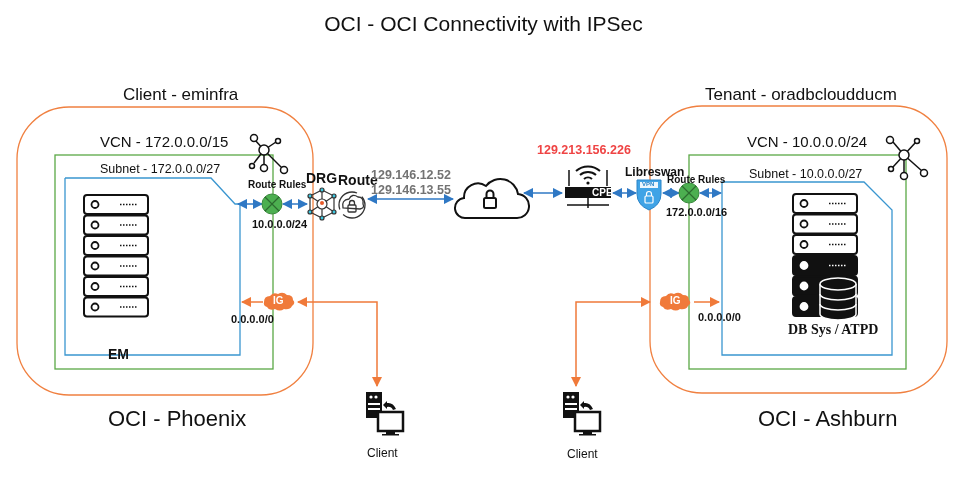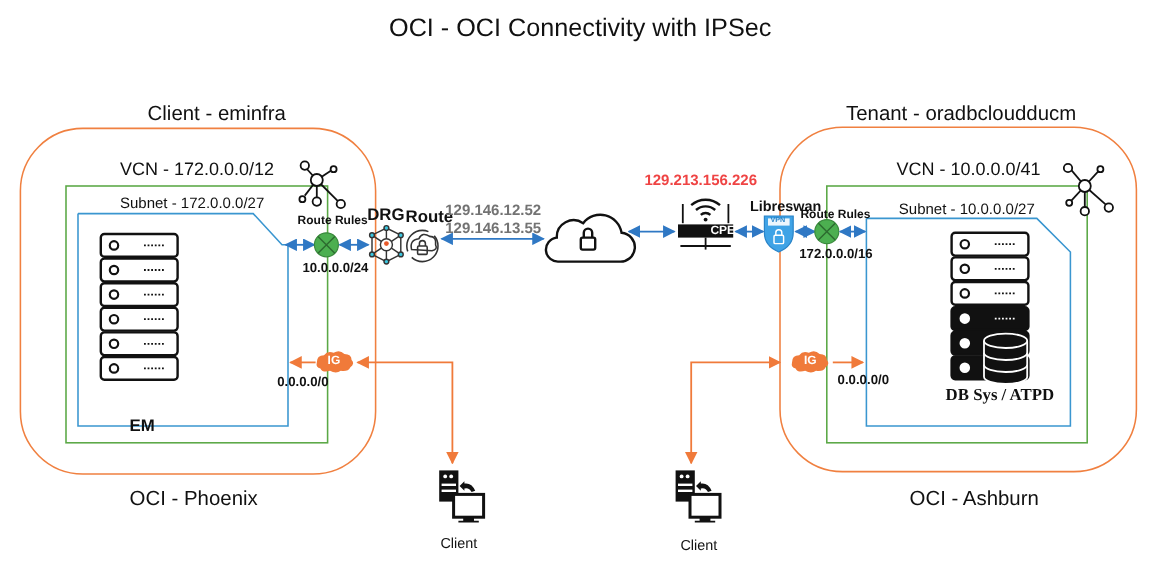--- a/index.html
+++ b/index.html
@@ -1,20 +1,20 @@
 <!DOCTYPE html>
 <html><head>
 <meta charset="utf-8">
 <style>
   html, body { margin:0; padding:0; background:#ffffff; }
   body { width:967px; height:490px; position:relative; overflow:hidden; font-family:"Liberation Sans", sans-serif; color:#111; }
   .t { position:absolute; white-space:nowrap; }
   #title { left:0; width:967px; top:12px; text-align:center; font-size:21px; }
   .tenant { font-size:17px; }
-  .region { font-size:17px; }
+  .region { font-size:22px; }
   .vcn { font-size:15px; }
   .subnet { font-size:12.5px; }
   .small-b { font-size:11px; font-weight:bold; }
   .lbl-b { font-size:14px; font-weight:bold; }
   .ip-red { font-size:12.5px; font-weight:bold; color:#737373; }
   .ip-green { font-size:12.5px; font-weight:bold; color:#ef4444; }
   .client { font-size:12px; }
   svg#diagram { position:absolute; left:0; top:0; }
 </style>
 </head>
@@ -231,35 +231,35 @@
       <rect x="575" y="412" width="25" height="19" fill="#fff" stroke="#111" stroke-width="2.5"></rect>
       <path d="M583,431 h9 v3 h4 v1.5 h-17 v-1.5 h4 z" fill="#111"></path>
       <path d="M593,409 q-3,-7 -9,-6 l0,-2 l-4,4 l4,4 l0,-2 q4,-1 6,3 z" fill="#111"></path>
     </g>
 </svg>
 
 <div class="t" id="title">OCI - OCI Connectivity with IPSec</div>
 
 <div class="t tenant" style="left:123px;top:85px;">Client - eminfra</div>
 <div class="t region" style="left:108px;top:406px;">OCI - Phoenix</div>
-<div class="t vcn" style="left:100px;top:133px;">VCN - 172.0.0.0/12</div>
+<div class="t vcn" style="left:100px;top:133px;">VCN - 172.0.0.0/15</div>
 <div class="t subnet" style="left:100px;top:162px;">Subnet - 172.0.0.0/27</div>
 <div class="t small-b" style="left:248px;top:179px;font-size:10px;">Route Rules</div>
 <div class="t small-b" style="left:252px;top:218px;">10.0.0.0/24</div>
 <div class="t lbl-b" style="left:306px;top:170px;">DRG</div>
 <div class="t lbl-b" style="left:338px;top:172px;">Route</div>
 <div class="t ip-red" style="left:371px;top:168px;">129.146.12.52</div>
 <div class="t ip-red" style="left:371px;top:183px;">129.146.13.55</div>
 <div class="t" style="left:273px;top:295px;font-size:10px;font-weight:bold;color:#fff;">IG</div>
 <div class="t small-b" style="left:231px;top:313px;">0.0.0.0/0</div>
 <div class="t lbl-b" style="left:108px;top:322px;margin-top:24px;">EM</div>
 
 <div class="t tenant" style="left:705px;top:85px;">Tenant - oradbcloudducm</div>
 <div class="t region" style="left:758px;top:406px;">OCI - Ashburn</div>
-<div class="t vcn" style="left:747px;top:133px;">VCN - 10.0.0.0/41</div>
+<div class="t vcn" style="left:747px;top:133px;">VCN - 10.0.0.0/24</div>
 <div class="t subnet" style="left:749px;top:167px;">Subnet - 10.0.0.0/27</div>
 <div class="t small-b" style="left:667px;top:174px;font-size:10px;">Route Rules</div>
 <div class="t small-b" style="left:666px;top:206px;text-align:right;">172.0.0.0/16</div>
 <div class="t small-b" style="left:625px;top:165px;font-size:12px;">Libreswan</div>
 <div class="t" style="left:642px;top:181px;font-size:6px;font-weight:bold;color:#2a84c8;">VPN</div>
 <div class="t" style="left:592px;top:187px;font-size:10px;font-weight:bold;color:#fff;">CPE</div>
 <div class="t ip-green" style="left:537px;top:143px;">129.213.156.226</div>
 <div class="t" style="left:670px;top:295px;font-size:10px;font-weight:bold;color:#fff;">IG</div>
 <div class="t small-b" style="left:698px;top:311px;">0.0.0.0/0</div>
 <div class="t lbl-b" style="left:788px;top:322px;font-family:Liberation Serif, serif;">DB Sys / ATPD</div>

